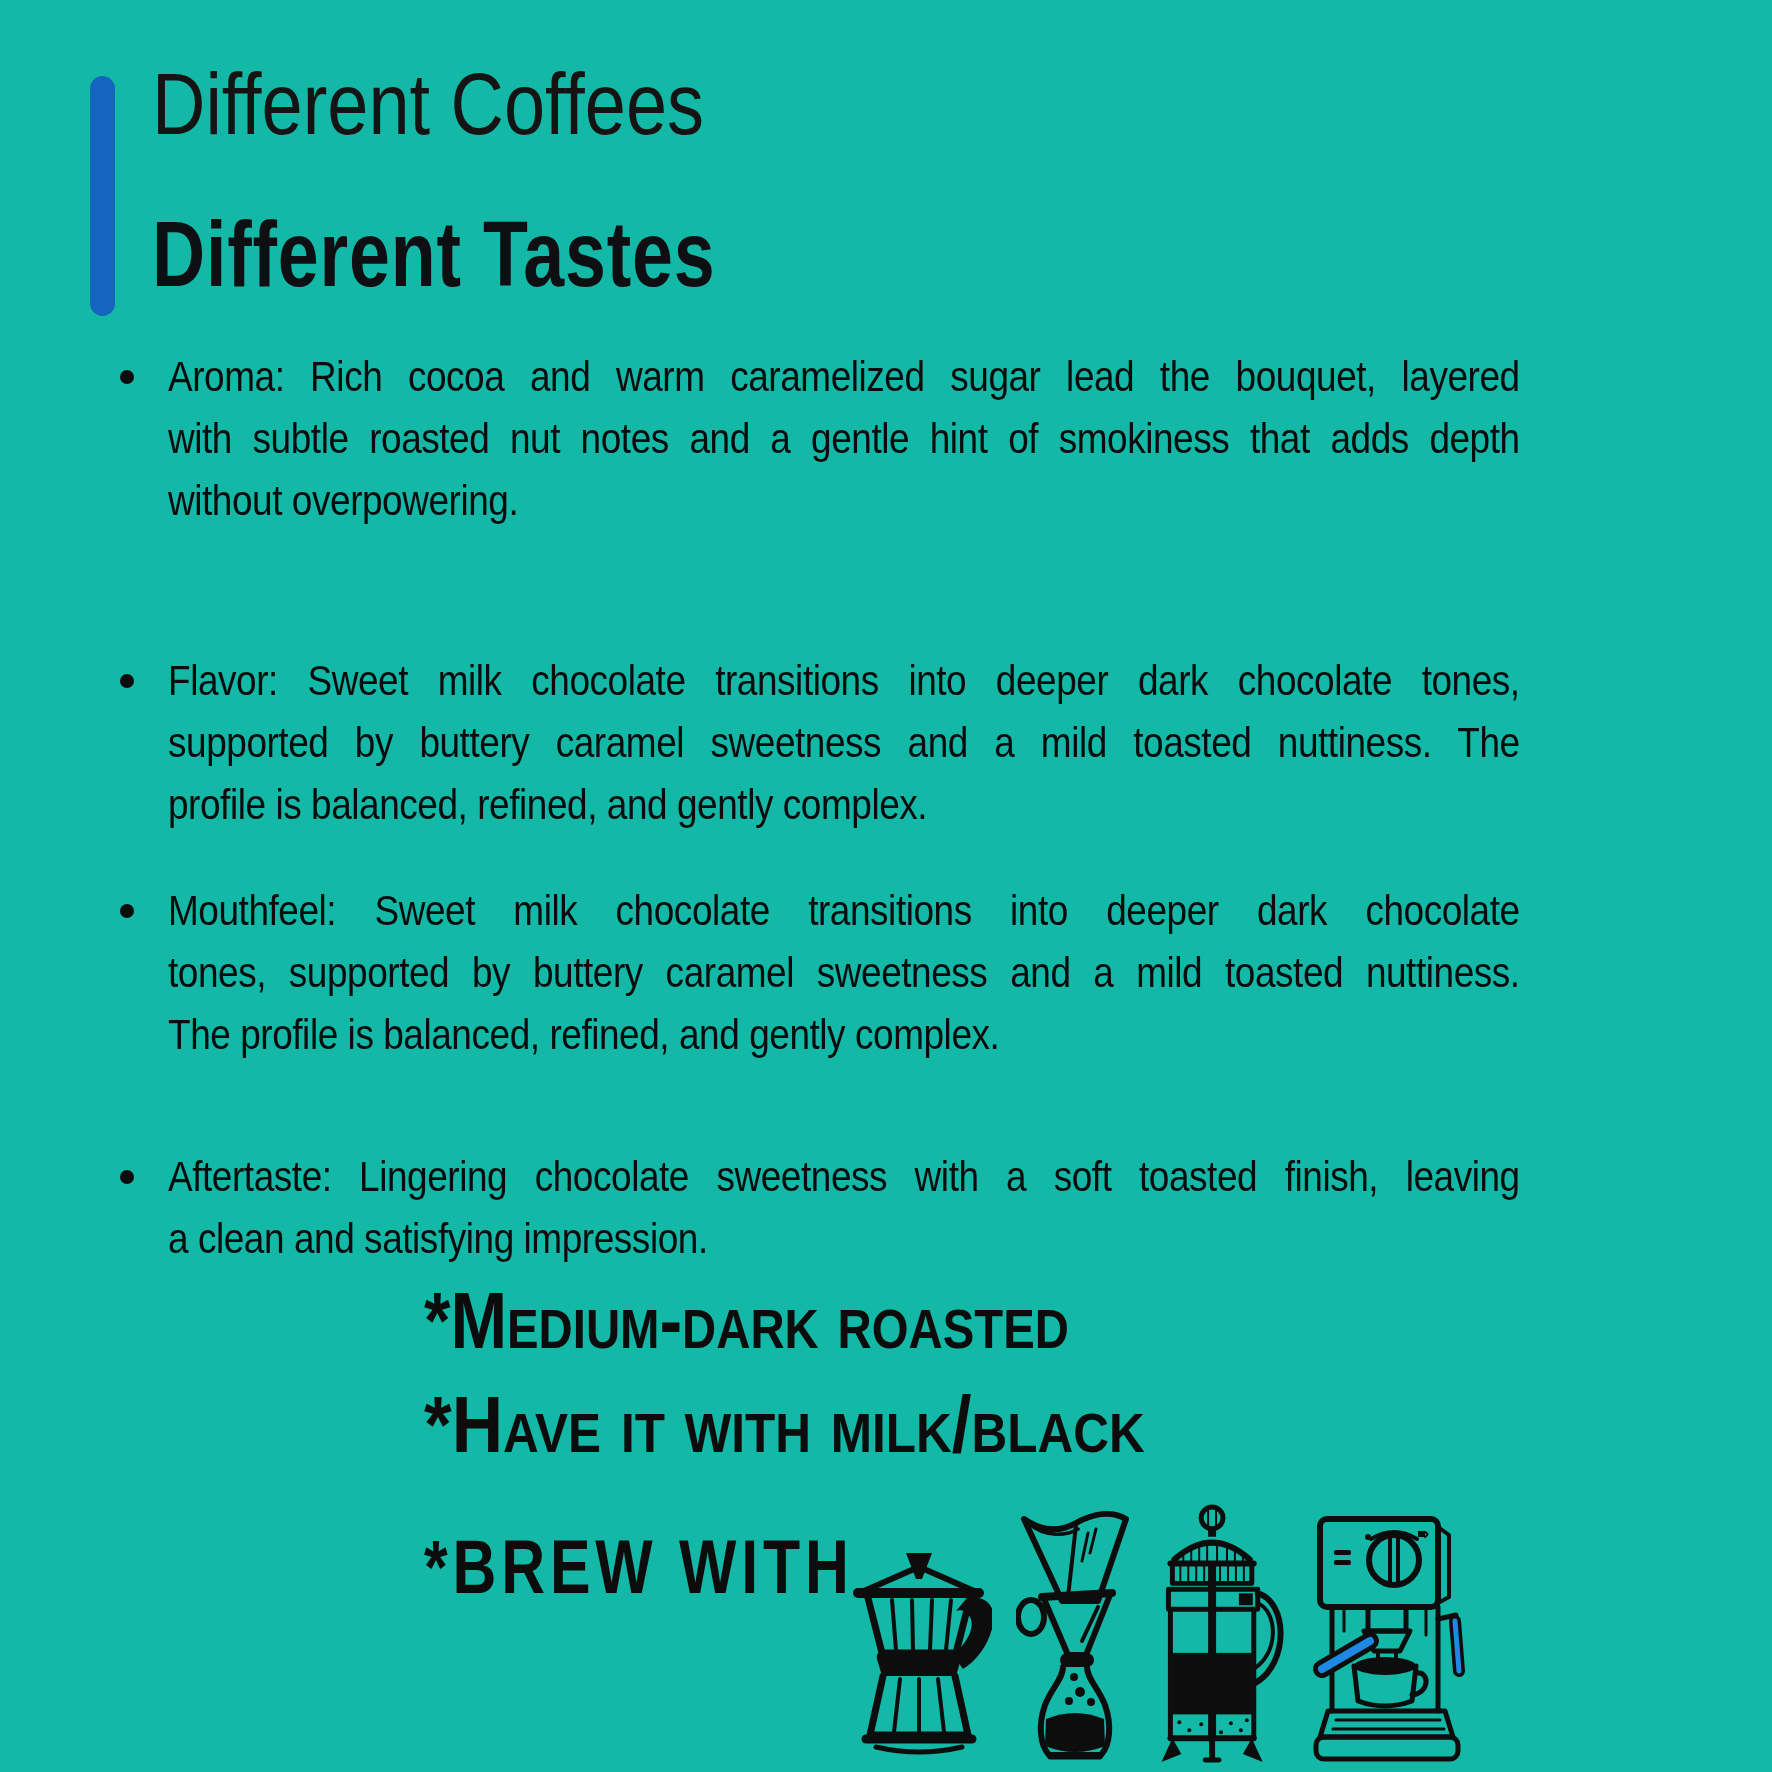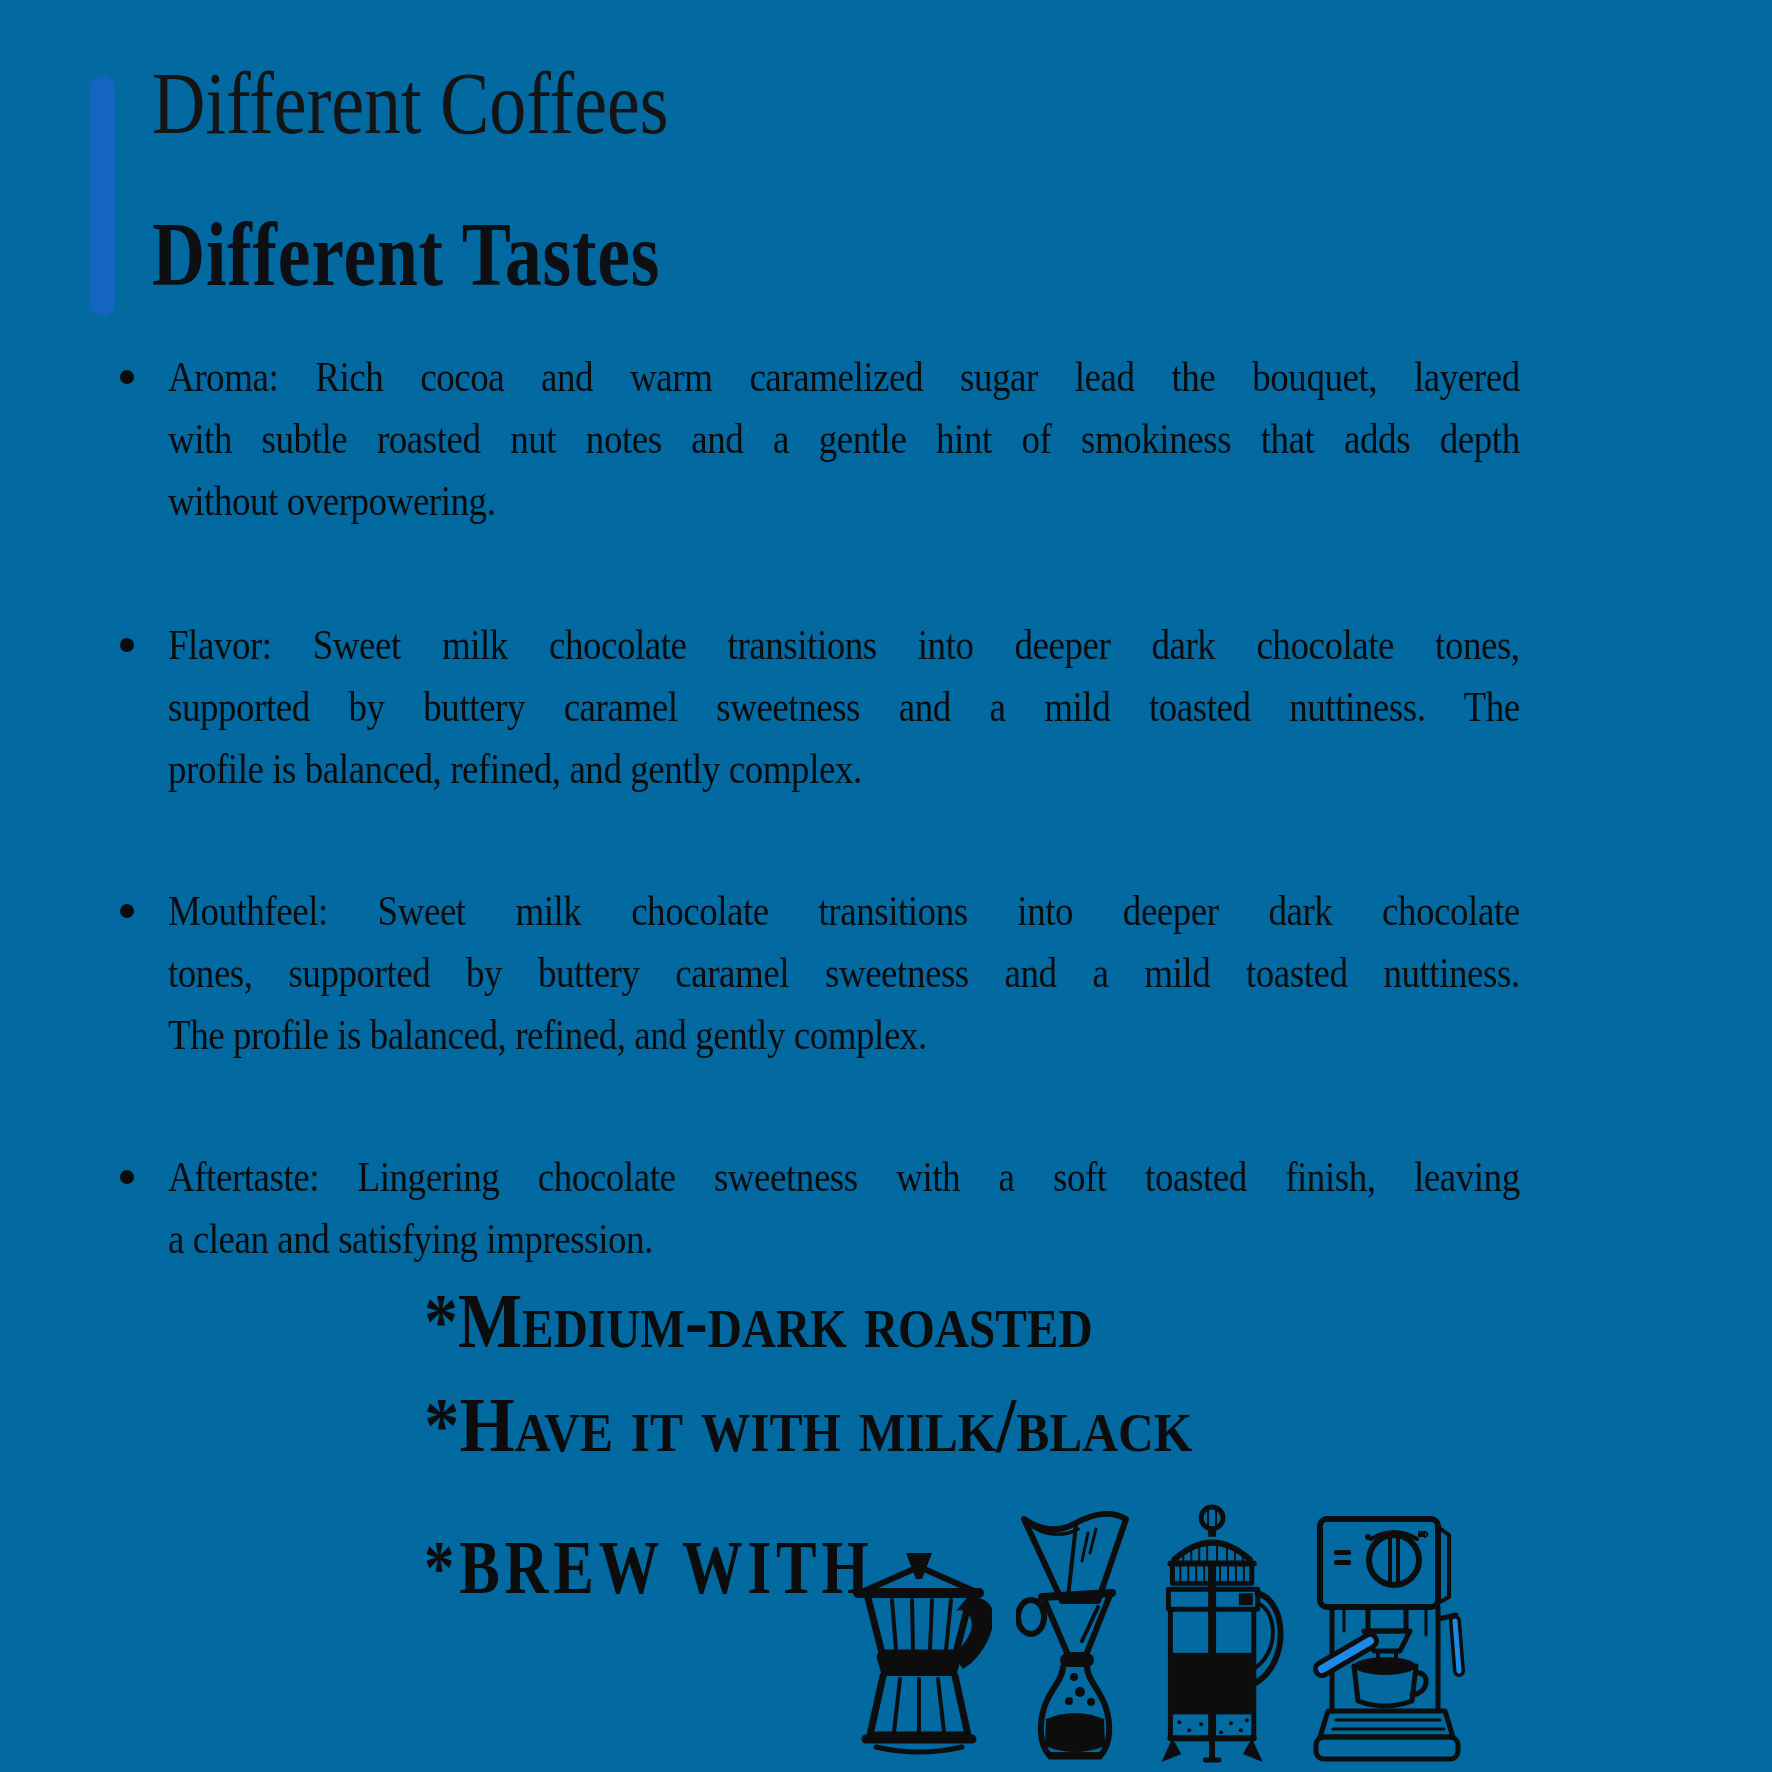--- a/index.html
+++ b/index.html
@@ -1,21 +1,21 @@
 <!DOCTYPE html>
 <html><head>
 <meta charset="utf-8">
 <style>
   html,body{margin:0;padding:0;background:#0e0e0e;}
   .canvas{
     position:relative;
     width:1772px;height:1772px;
-    background:#0369a1;
+    background:#14b8a6;
     overflow:hidden;
-    font-family:Liberation Serif, serif;
+    font-family:Liberation Sans, sans-serif;
     color:#0b0c0e;
   }
   .accent-bar{
     position:absolute;left:90px;top:76px;width:25px;height:240px;
     border-radius:13px;background:#1565C0;
   }
   .title{
     position:absolute;left:152px;top:56px;
     font-size:88px;font-weight:400;color:#141414;line-height:1.1;
     transform:scaleX(0.84);transform-origin:0 0;white-space:nowrap;
@@ -62,21 +62,21 @@
 
   <div class="bullet" style="top:346px">
     <span class="dot"></span>
     <div class="btext">
       <div class="line">Aroma: Rich cocoa and warm caramelized sugar lead the bouquet, layered</div>
       <div class="line">with subtle roasted nut notes and a gentle hint of smokiness that adds depth</div>
       <div class="line last">without overpowering.</div>
     </div>
   </div>
 
-  <div class="bullet" style="top:614px">
+  <div class="bullet" style="top:650px">
     <span class="dot"></span>
     <div class="btext">
       <div class="line">Flavor: Sweet milk chocolate transitions into deeper dark chocolate tones,</div>
       <div class="line">supported by buttery caramel sweetness and a mild toasted nuttiness. The</div>
       <div class="line last">profile is balanced, refined, and gently complex.</div>
     </div>
   </div>
 
   <div class="bullet" style="top:880px">
     <span class="dot"></span>

